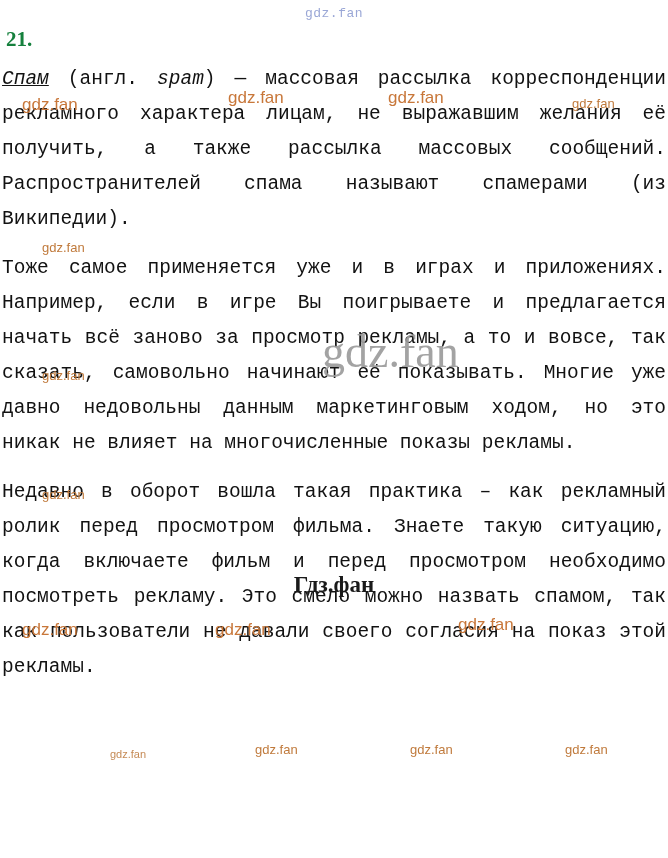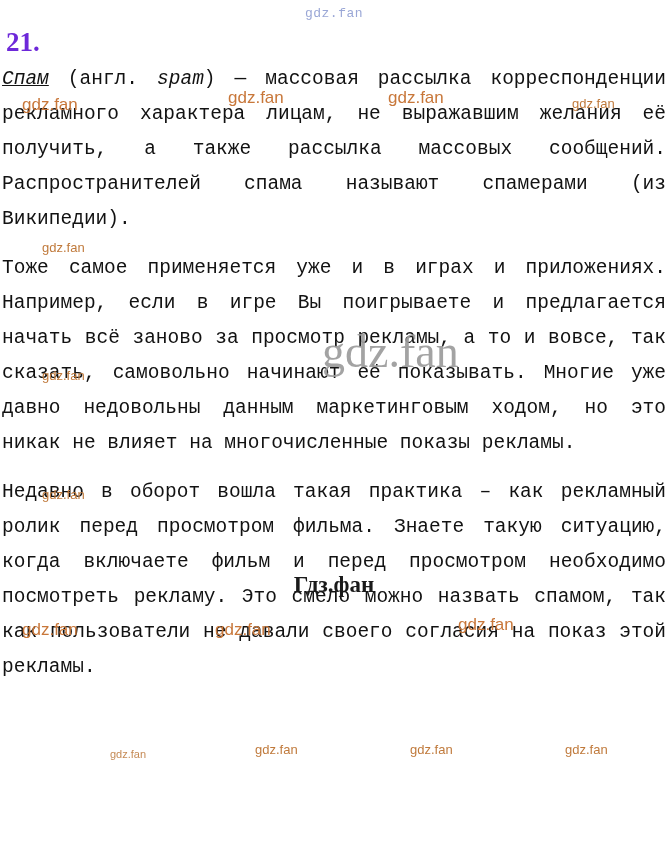--- a/index.html
+++ b/index.html
@@ -30,23 +30,23 @@
     font-family: "Liberation Mono", monospace;
     font-size: 13px;
     color: #9aa7d6;
     letter-spacing: 0.5px;
   }
   .task-number {
     position: absolute;
     left: 6px;
     top: 27px;
     font-family: "Liberation Serif", serif;
-    font-size: 27px;
+    font-size: 21px;
     font-weight: bold;
-    color: #6d28d9;
+    color: #15803d;
   }
   .content {
     position: absolute;
     left: 2px;
     top: 62px;
     width: 664px;
     font-family: Liberation Mono, monospace;
   }
   p.para {
     margin: 0 0 14px 0;

